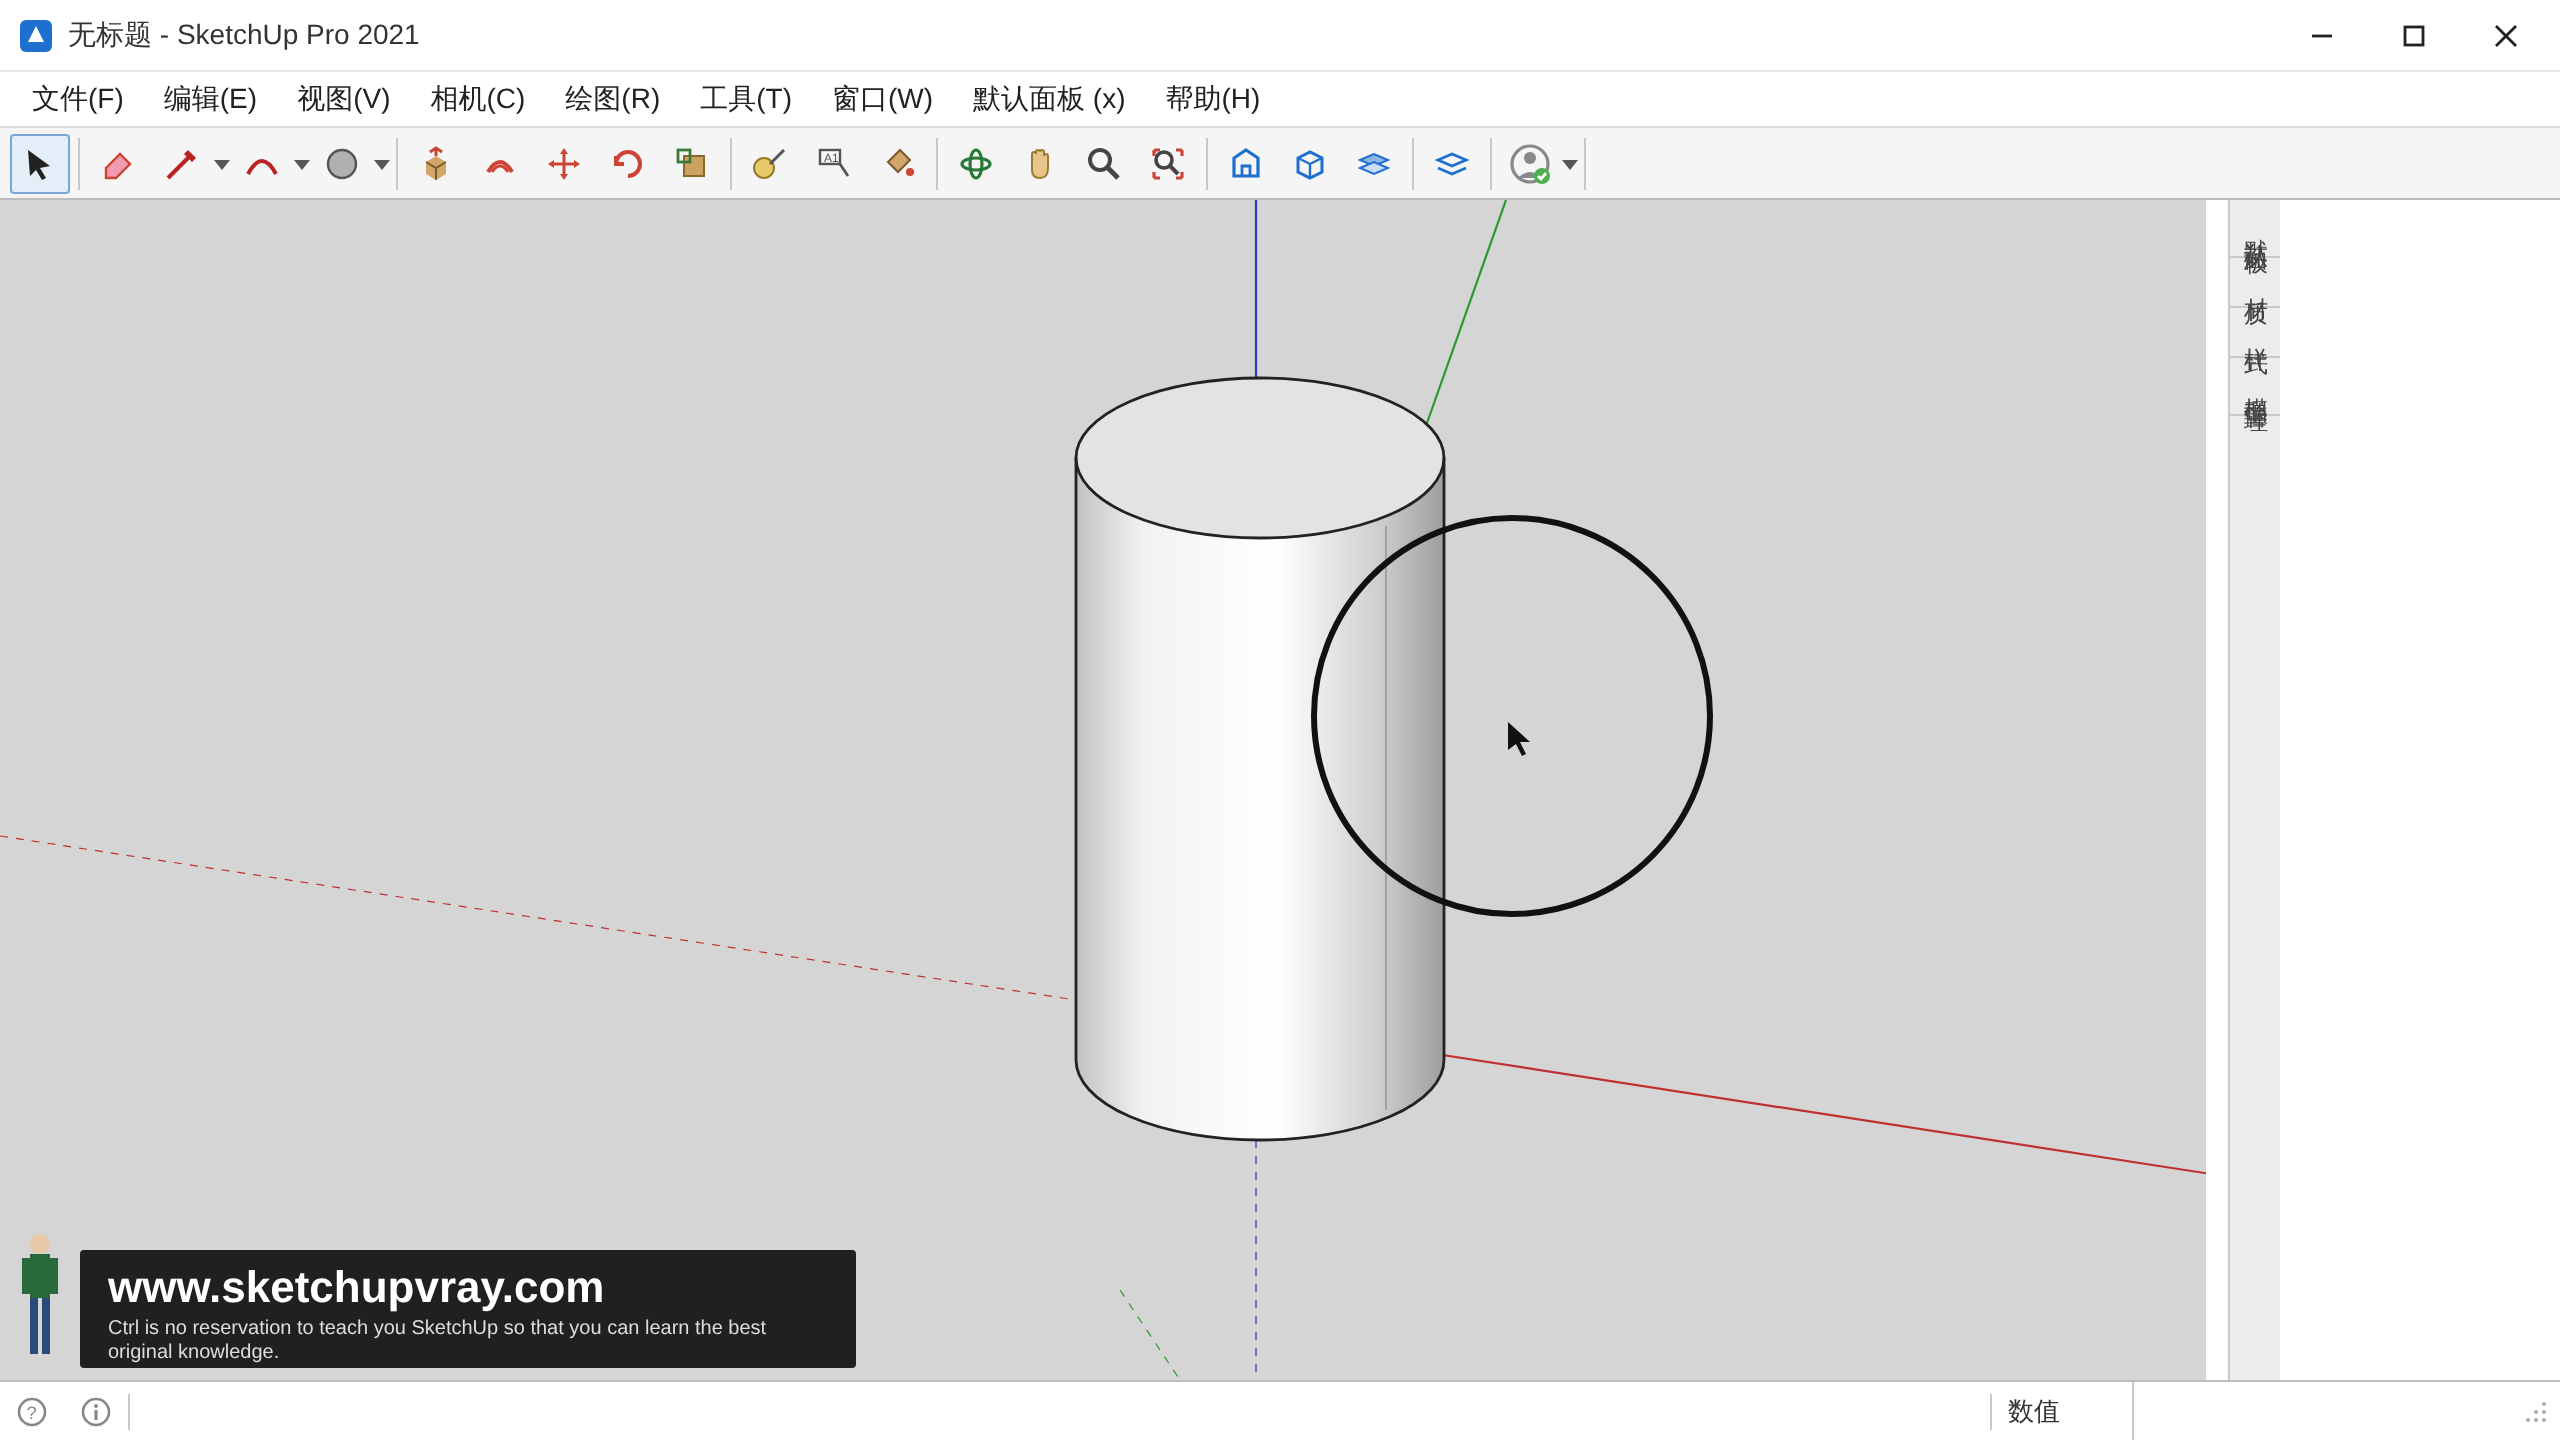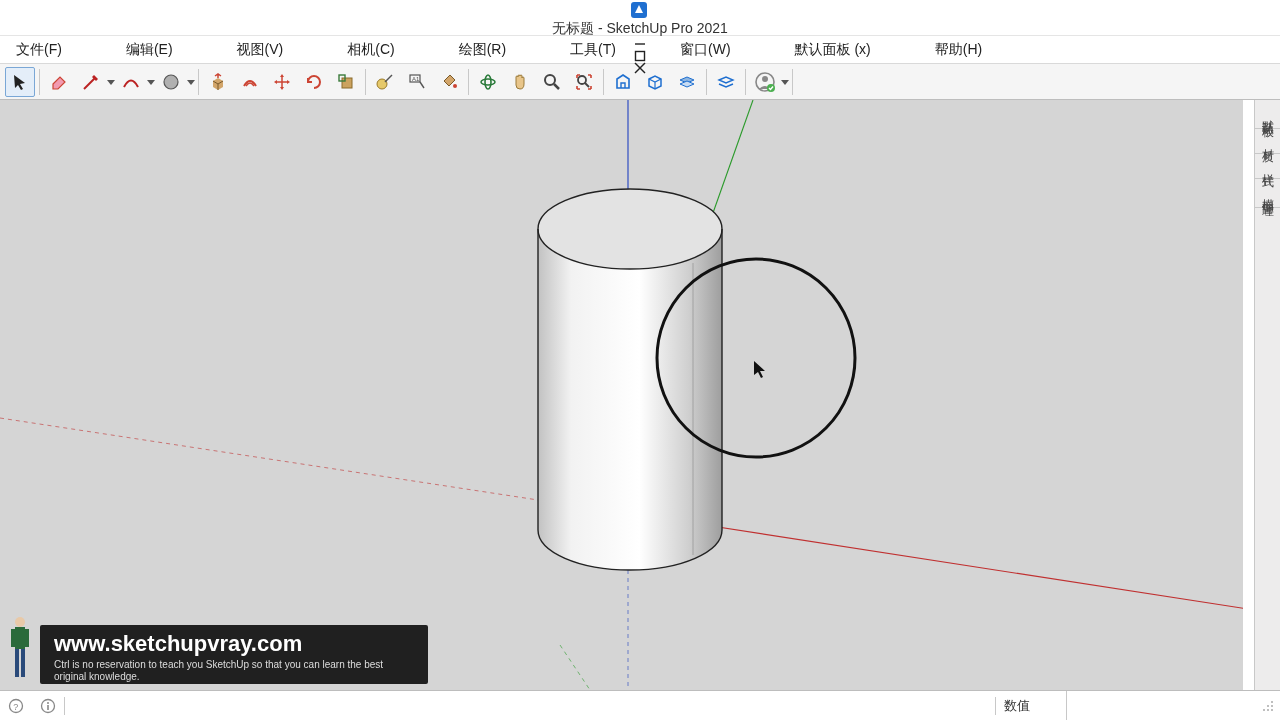--- a/index.html
+++ b/index.html
@@ -1,33 +1,33 @@
 <!DOCTYPE html>
 <html><head>
 <meta charset="utf-8">
 <style>
 * { margin: 0; padding: 0; box-sizing: border-box; font-family: "Microsoft YaHei", "Segoe UI", sans-serif; }
 html, body { width: 1280px; height: 720px; overflow: hidden; background: #fff; }
 
-.title-bar { height: 36px; display: flex; align-items: center; padding: 0 4px; background: #fff; border-bottom: 1px solid #e5e5e5; flex-direction: column; }
+.title-bar { height: 36px; display: flex; align-items: center; padding: 0 4px; background: #fff; border-bottom: 1px solid #e5e5e5; }
 .title-bar .app-icon { width: 20px; height: 20px; margin: 0 6px 0 4px; }
 .title-bar .title-text { font-size: 14px; color: #333; flex: 0 0 auto; }
 .title-bar .spacer { flex: 1 1 auto; }
 .title-ctrl { width: 46px; height: 36px; display: flex; align-items: center; justify-content: center; }
 
-.menu-bar { height: 28px; display: flex; align-items: center; padding: 0 6px; font-size: 14px; color: #222; border-bottom: 1px solid #d9d9d9; gap: 44px; }
+.menu-bar { height: 28px; display: flex; align-items: center; padding: 0 6px; font-size: 14px; color: #222; border-bottom: 1px solid #d9d9d9; }
 .menu-item { padding: 4px 10px; }
 
 .toolbar { height: 36px; display: flex; align-items: center; padding: 2px 4px; border-bottom: 1px solid #bdbdbd; background: #f5f5f5; }
 .tool-btn { width: 30px; height: 30px; display: flex; align-items: center; justify-content: center; border: 1px solid transparent; border-radius: 2px; margin: 0 1px; }
 .tool-btn.active { border-color: #7aa7d6; background: #e4eef9; }
 .tool-sep { width: 1px; height: 26px; background: #c8c8c8; margin: 0 3px; }
 .dropdown-caret { width: 8px; }
 
-.workspace { position: relative; width: 1280px; height: 590px; display: flex; gap: 11px; }
+.workspace { position: relative; width: 1140px; height: 590px; display: flex; gap: 11px; }
 .viewport { flex: 1 1 auto; position: relative; background: #d5d5d5; overflow: hidden; }
 .right-tray { width: 26px; background: #edecec; border-left: 1px solid #c8c8c8; display: flex; flex-direction: column; }
 .tray-tab { writing-mode: vertical-rl; text-orientation: upright; font-size: 12px; padding: 10px 4px; color: #444; border-bottom: 1px solid #c8c8c8; text-align: center; letter-spacing: 2px; }
 
 .watermark { position: absolute; left: 6px; bottom: 6px; display: flex; align-items: flex-end; }
 .watermark .figure { width: 28px; height: 70px; margin-right: 6px; }
 .watermark .text-block { background: rgba(0,0,0,.85); color: #fff; padding: 6px 14px 2px 14px; border-radius: 2px; }
 .watermark .url { font-size: 22px; font-weight: 700; }
 .watermark .sub { font-size: 10px; color: #ddd; line-height: 1.15; padding-top: 2px; max-width: 360px; }
 

